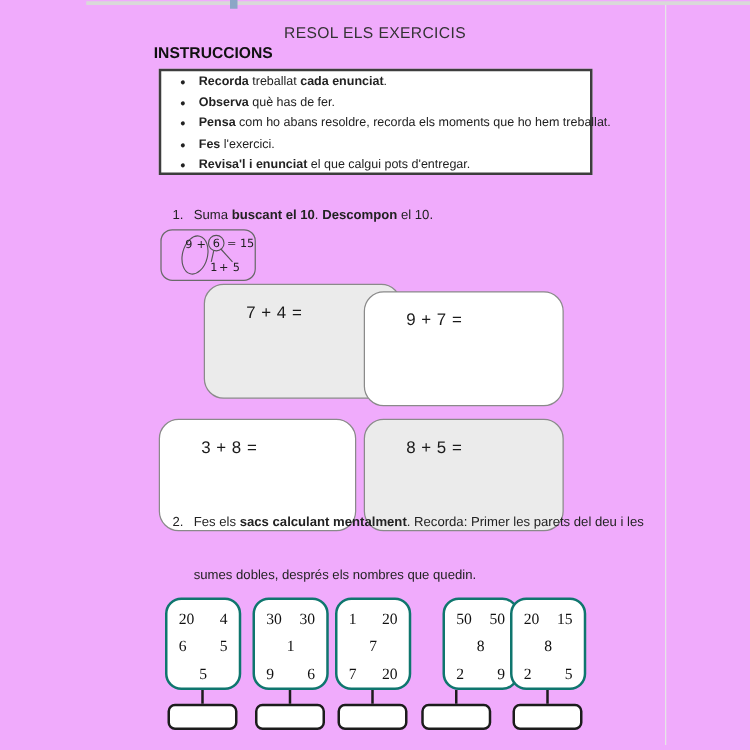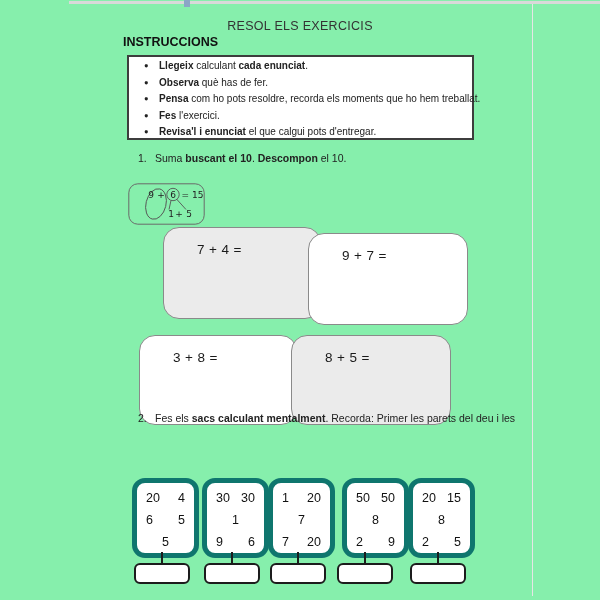--- a/index.html
+++ b/index.html
@@ -1,59 +1,59 @@
 <!DOCTYPE html>
 <html><head>
 <meta charset="utf-8">
 <style>
   html,body { margin:0; padding:0; background:#fff; }
   .page {
-    position:relative; width:600px; height:600px; background:#86efac;
+    position:relative; width:600px; height:600px; background:#f0abfc;
     font-family:"Liberation Sans", sans-serif; color:#222; overflow:hidden;
   }
   .top-strip { position:absolute; left:69px; top:1px; width:531px; height:3px; background:#d9d9d9; }
   .cursor-mark { position:absolute; left:184px; top:0; width:6px; height:7px; background:#8ba6c6; }
   .v-guide { position:absolute; left:532px; top:4px; width:1px; height:592px; background:#e6e6e6; }
 
   .title { position:absolute; left:0; top:19px; width:600px; text-align:center;
            font-size:12.5px; color:#333; letter-spacing:.3px; }
   .instr-heading { position:absolute; left:123px; top:35px; font-size:12.5px; font-weight:bold; color:#111; }
 
   .instr-box { position:absolute; left:127px; top:55px; width:343px; height:81px;
                border:2px solid #3d3d3d; background:#fff; }
   .instr-list { margin:0; padding:1px 0 0 0; list-style:none; }
   .instr-item { position:relative; padding-left:30px; height:16.5px; line-height:16.5px;
                 font-size:10px; color:#222; white-space:nowrap; }
   .bullet { position:absolute; left:15px; top:0; font-size:7.5px; }
   .b { font-weight:bold; }
 
   .sec-line { position:absolute; font-size:10.5px; color:#222; white-space:nowrap; }
   .sec-num { display:inline-block; width:17px; }
-  #sec1 { left:138px; top:152px; }
+  #sec1 { left:138px; top:166px; }
   #sec2a { left:138px; top:412px; }
   #sec2b { left:155px; top:454px; }
 
   .example-box { position:absolute; left:128px; top:183px; width:77px; height:42px; }
   .example-box svg { width:77px; height:42px; display:block; }
   .ex-frame { fill:none; stroke:#6a6a6a; stroke-width:1; }
   .ex-stroke { fill:none; stroke:#555; stroke-width:0.9; }
   .example-box text { font-size:9px; fill:#222; text-anchor:middle;
                       font-family:"DejaVu Sans", sans-serif; }
   .example-box text.t-start { text-anchor:start; }
 
   .prob { position:absolute; background:#fff; border:1.5px solid #8a8a8a; border-radius:16px; }
   .prob.shaded { background:#ebebeb; }
   .prob-label { position:absolute; left:33px; top:14px; font-size:13.5px; color:#1a1a1a; letter-spacing:.4px; }
   #prob1 { left:127px; top:227px; width:156px; height:90px;margin-left:36px; }
-  #prob2 { left:308px; top:233px; width:158px; height:90px;border-radius:16px; }
-  #prob3 { left:127px; top:335px; width:156px; height:88px;margin-left:12px; }
+  #prob2 { left:291px; top:233px; width:158px; height:90px;border-radius:16px; }
+  #prob3 { left:127px; top:335px; width:156px; height:88px; }
   #prob4 { left:291px; top:335px; width:158px; height:88px;text-align:center; }
 
-  .bag { position:absolute; top:478px; width:57px; height:70px; border:5px solid #0f766e;
-         border-radius:13px; background:#fff; font-family:Liberation Sans, sans-serif; }
+  .bag { position:absolute; top:478px; width:57px; height:70px; border:2px solid #0f766e;
+         border-radius:13px; background:#fff; font-family:Liberation Serif, serif; }
   .bag-row { height:22px; display:flex; align-items:center; padding:0 9px;
              box-sizing:border-box; font-size:12.5px; color:#111; }
   .bag-row:first-child { margin-top:4px; }
   .bag-row.two { justify-content:space-between; }
   .bag-row.one { justify-content:center; }
   .stem { position:absolute; top:552px; width:2px; height:11px; background:#1c1c1c; }
   .answer { position:absolute; top:563px; width:52px; height:17px; border:2px solid #1c1c1c;
             border-radius:6px; background:#fff; }
 </style>
 </head>
@@ -63,23 +63,23 @@
 
   <div class="top-strip"></div>
   <div class="cursor-mark"></div>
   <div class="v-guide"></div>
 
   <div class="title">RESOL ELS EXERCICIS</div>
   <div class="instr-heading">INSTRUCCIONS</div>
 
   <div class="instr-box">
     <ul class="instr-list">
-      <li class="instr-item"><span class="bullet">●</span><span class="b">Llegeix</span><span> calculant </span><span class="b">cada enunciat</span><span>.</span></li>
+      <li class="instr-item"><span class="bullet">●</span><span class="b">Recorda</span><span> treballat </span><span class="b">cada enunciat</span><span>.</span></li>
       <li class="instr-item"><span class="bullet">●</span><span class="b">Observa</span><span> què has de fer.</span></li>
-      <li class="instr-item"><span class="bullet">●</span><span class="b">Pensa</span><span> com ho pots resoldre, recorda els moments que ho hem treballat.</span></li>
+      <li class="instr-item"><span class="bullet">●</span><span class="b">Pensa</span><span> com ho abans resoldre, recorda els moments que ho hem treballat.</span></li>
       <li class="instr-item"><span class="bullet">●</span><span class="b">Fes</span><span> l'exercici.</span></li>
       <li class="instr-item"><span class="bullet">●</span><span class="b">Revisa'l i enunciat</span><span> el que calgui pots d'entregar.</span></li>
     </ul>
   </div>
 
   <div class="sec-line" id="sec1"><span class="sec-num">1.</span><span>Suma </span><span class="b">buscant el 10</span><span>. </span><span class="b">Descompon</span><span> el 10.</span></div>
 
   <div class="example-box">
     <svg viewBox="0 0 77 42">
       <rect class="ex-frame" x="0.8" y="0.8" width="75.4" height="40.4" rx="9"></rect>
@@ -104,20 +104,21 @@
       <span class="prob-label">9 + 7 =</span>
     </div>
   <div class="prob" id="prob3">
       <span class="prob-label">3 + 8 =</span>
     </div>
   <div class="prob shaded" id="prob4">
       <span class="prob-label">8 + 5 =</span>
     </div>
 
   <div class="sec-line" id="sec2a"><span class="sec-num">2.</span><span>Fes els </span><span class="b">sacs calculant mentalment</span><span>. Recorda: Primer les parets del deu i les</span></div>
+  <div class="sec-line" id="sec2b">sumes dobles, després els nombres que quedin.</div>
 
   <div class="bag" style="left:132px">
     <div class="bag-row two">
         <span>20</span>
         <span>4</span>
       </div>
     <div class="bag-row two">
         <span>6</span>
         <span>5</span>
       </div>
@@ -147,21 +148,21 @@
       </div>
     <div class="bag-row one">
         <span>7</span>
       </div>
     <div class="bag-row two">
         <span>7</span>
         <span>20</span>
       </div>
   </div>
 
-  <div class="bag" style="left:342px">
+  <div class="bag" style="left:354px">
     <div class="bag-row two">
         <span>50</span>
         <span>50</span>
       </div>
     <div class="bag-row one">
         <span>8</span>
       </div>
     <div class="bag-row two">
         <span>2</span>
         <span>9</span>

